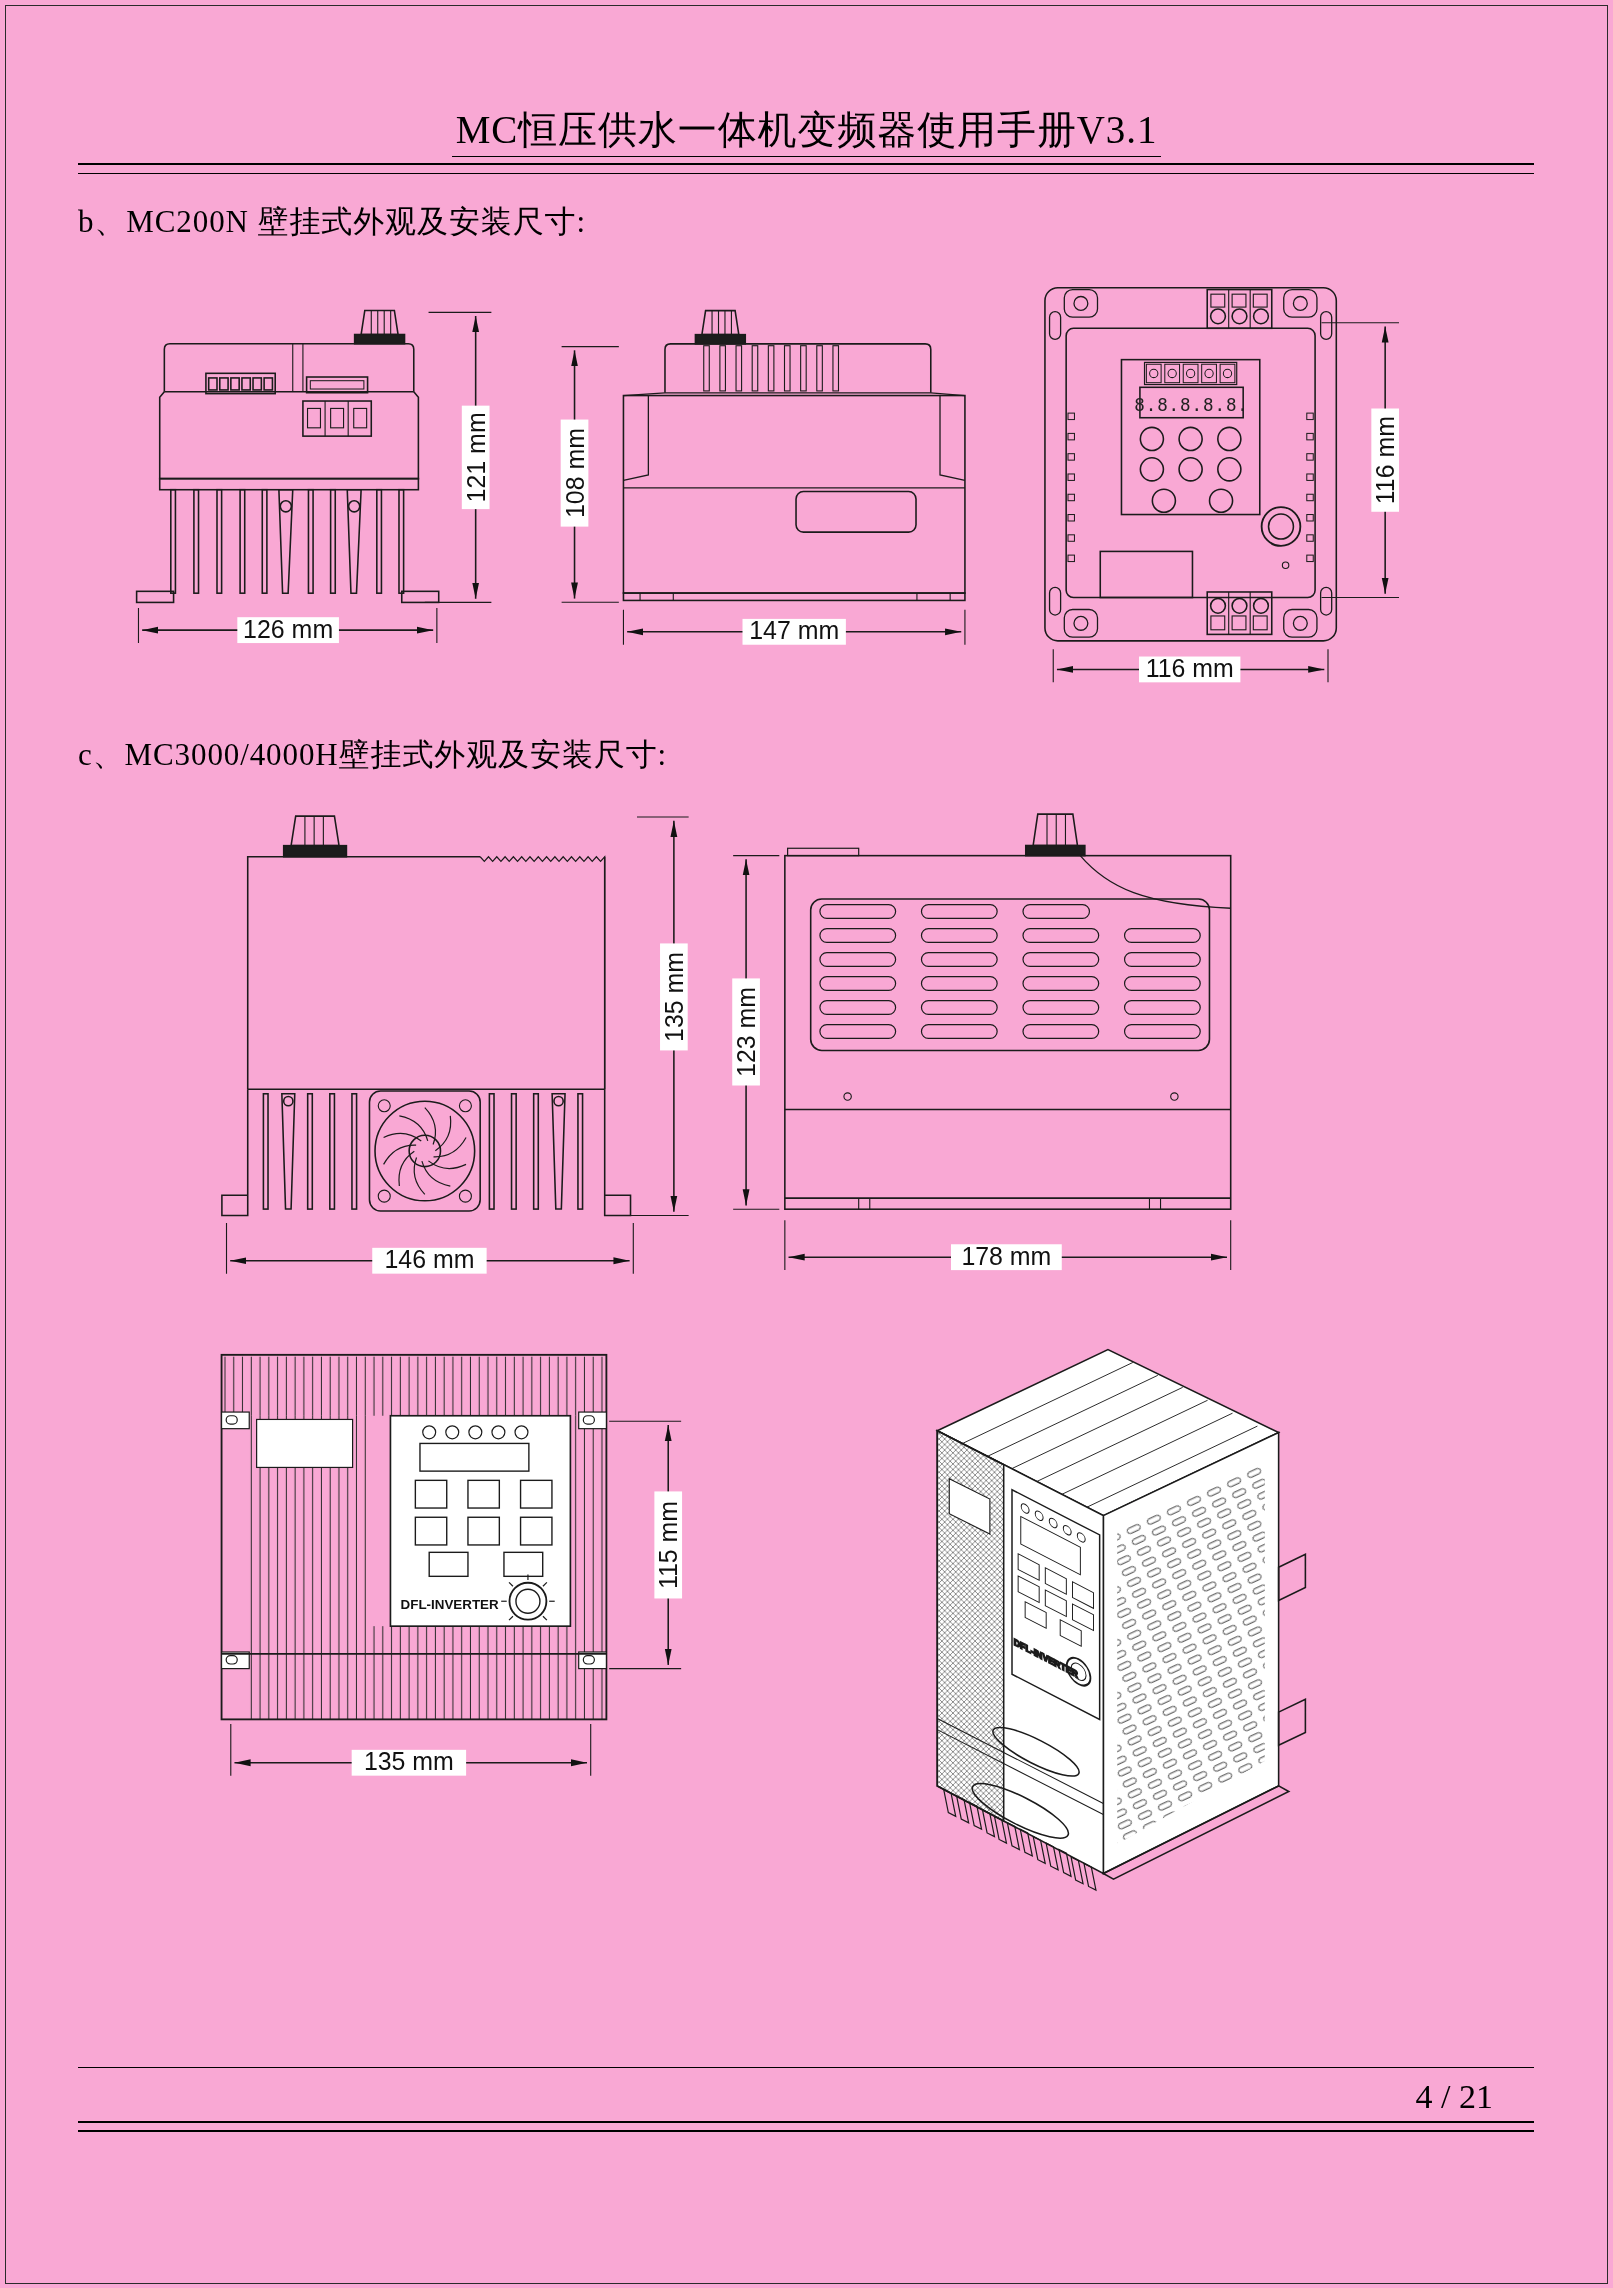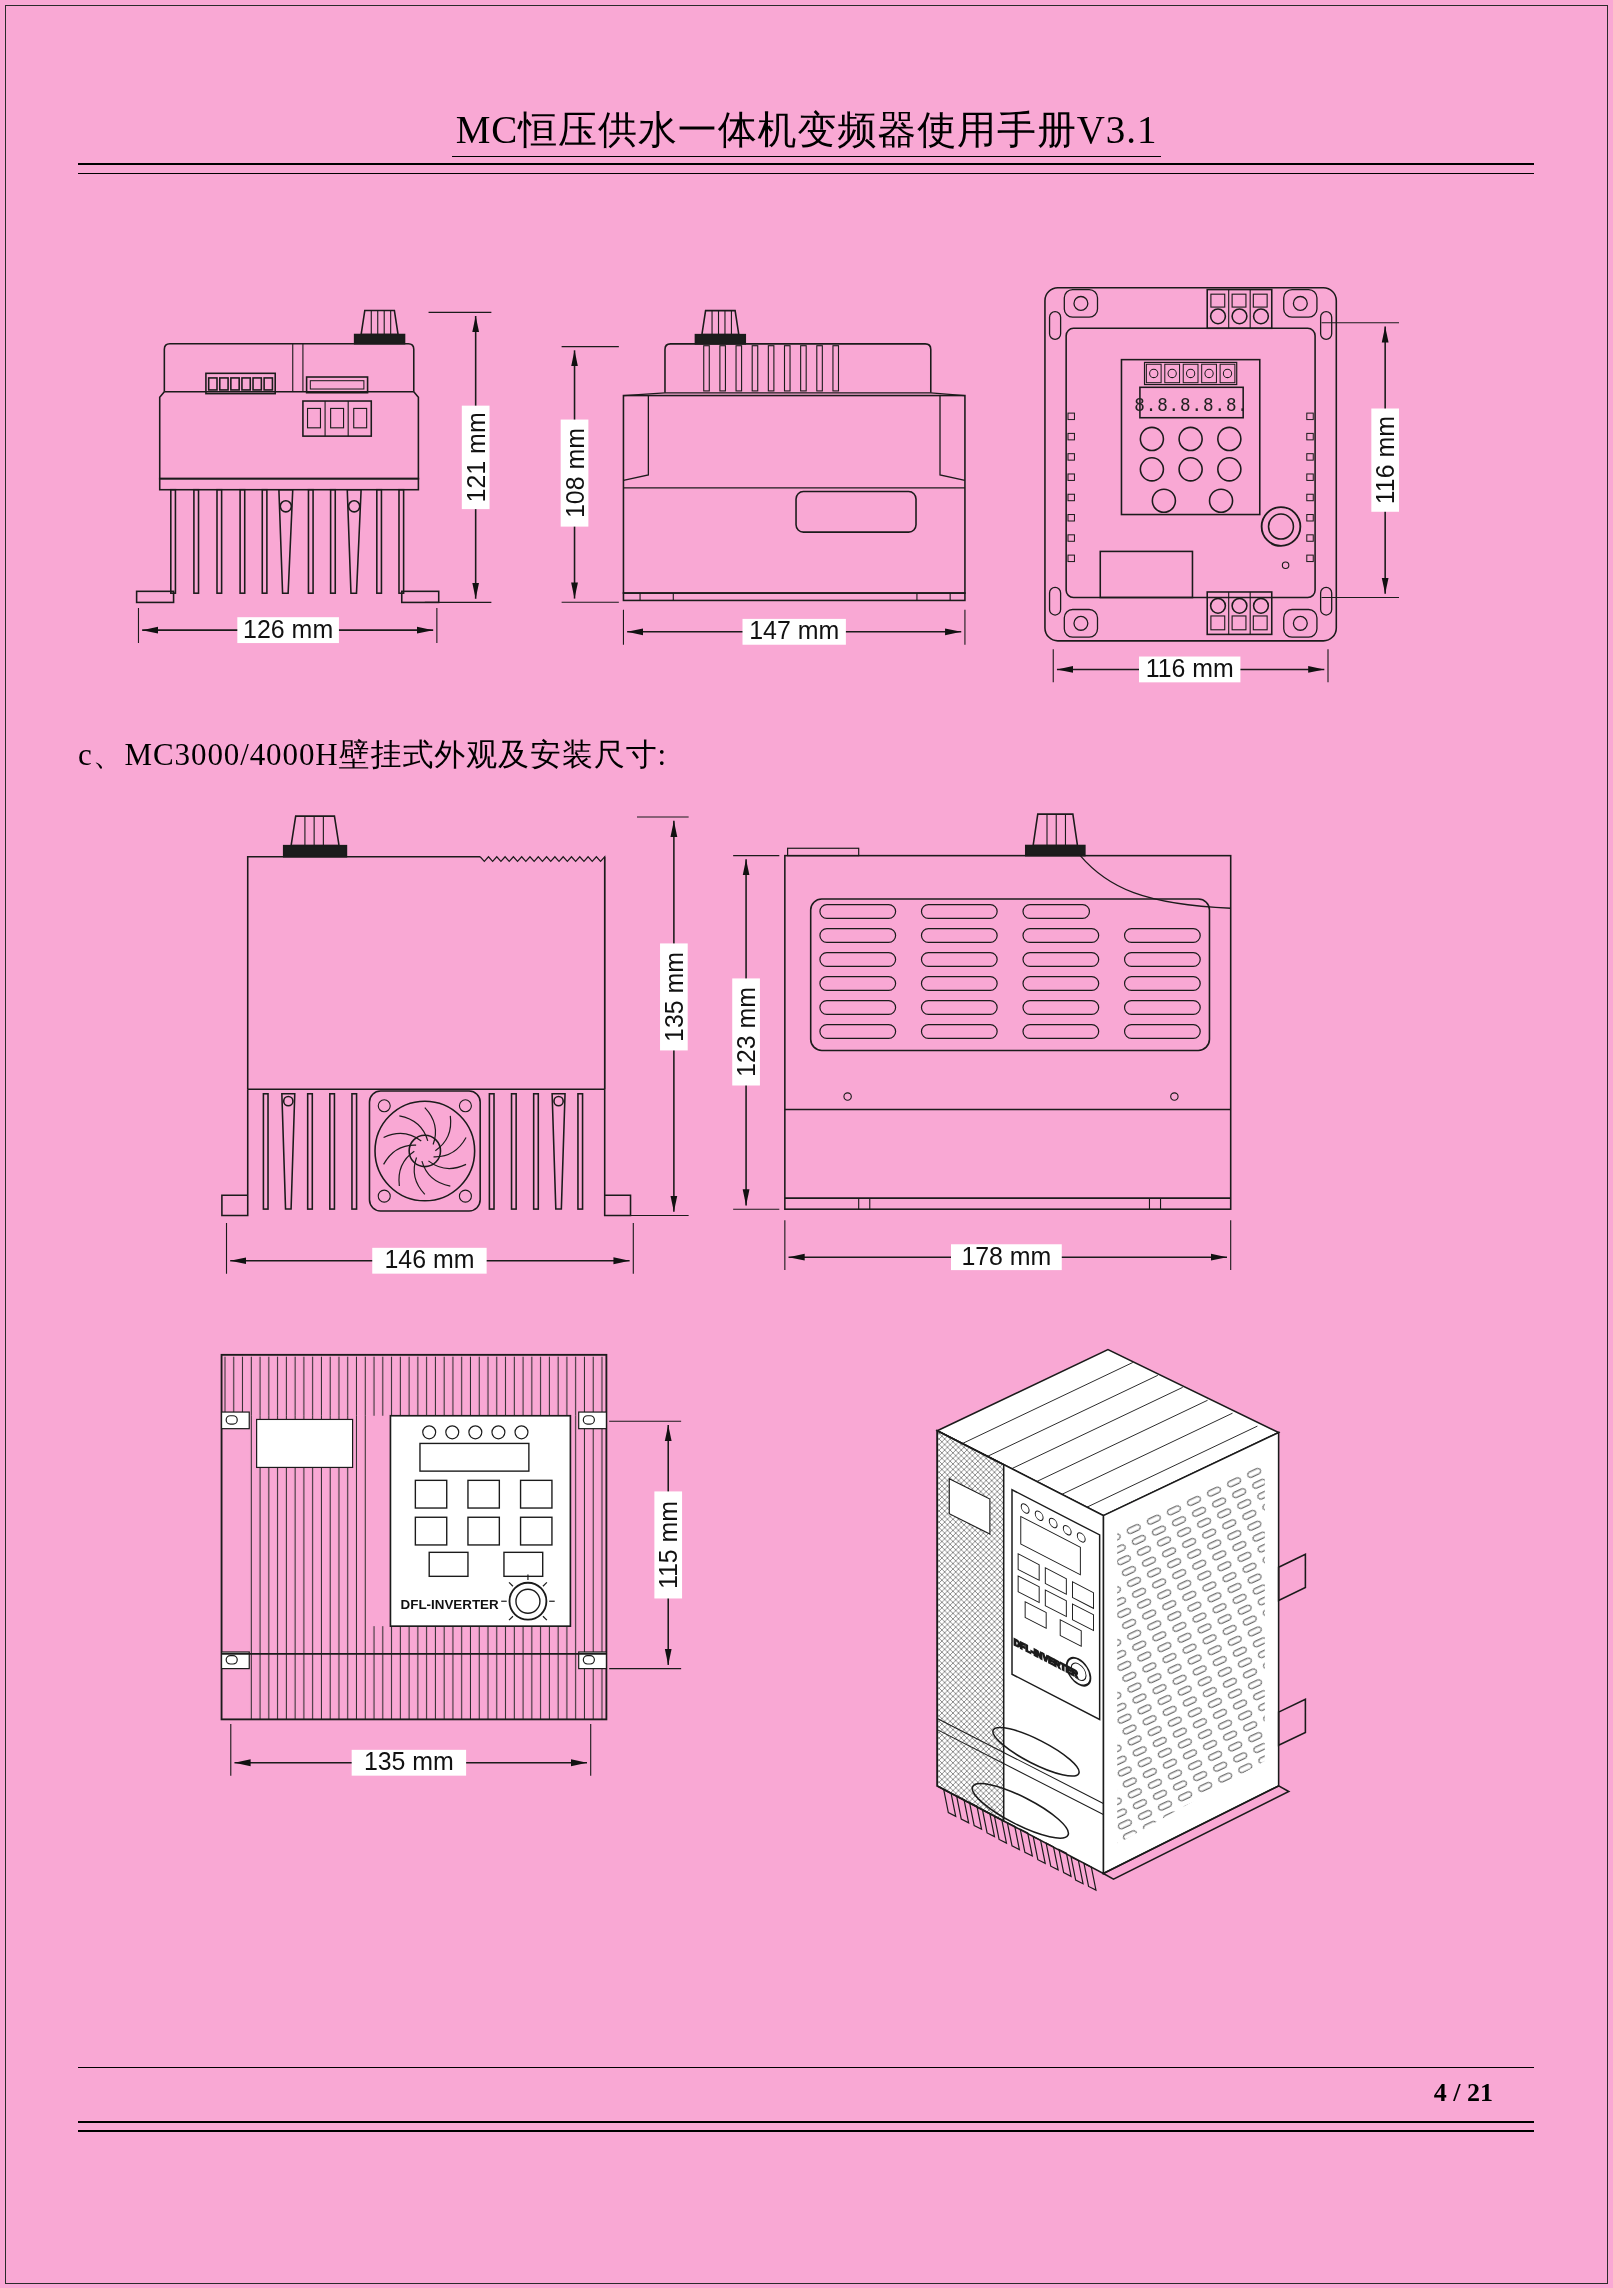--- a/index.html
+++ b/index.html
@@ -12,33 +12,34 @@
   .hrule{position:absolute;left:78px;width:1456px;top:163px;height:8.3px;
          border-top:2.8px solid #000;border-bottom:1.8px solid #000;}
   .sec{position:absolute;left:78px;font-size:31px;letter-spacing:0.9px;white-space:nowrap;}
   .d{position:absolute;overflow:visible;}
   .dimtext{font-family:"Liberation Sans","DejaVu Sans",sans-serif;font-size:27px;fill:#111;}
   .seg{font-family:"DejaVu Sans Mono",monospace;font-size:19px;fill:#222;letter-spacing:1px;}
   .brand{font-family:"Liberation Sans","DejaVu Sans",sans-serif;font-weight:bold;font-size:14.5px;fill:#111;}
   .brandiso{font-family:"Liberation Sans","DejaVu Sans",sans-serif;font-weight:bold;font-size:10px;fill:#111;}
   .frule1{position:absolute;left:78px;width:1456px;top:2067px;border-top:1.8px solid #000;}
   .ftext{position:absolute;left:0;width:100%;top:2078px;text-align:center;font-size:27px;}
-  .fpage{position:absolute;top:2078px;right:120px;font-size:26px;font-weight:bold;}
+  .fpage{position:absolute;top:2078px;right:120px;font-size:34px;font-weight:normal;}
   .frule2{position:absolute;left:78px;width:1456px;top:2121px;height:6.5px;
           border-top:2.8px solid #000;border-bottom:2.8px solid #000;}
 </style>
 </head>
 <body>
 
 <div class="page">
   <div class="pborder"></div>
 
   <div class="title"><span>MC恒压供水一体机变频器使用手册V3.1</span></div>
   <div class="hrule"></div>
 
+  <div class="sec" style="top:201px">b、MC200N 壁挂式外观及安装尺寸:</div>
 
   <svg class="d" style="left:120px;top:268px" width="388" height="388" viewBox="0 0 420 420">
     <defs>
         <marker id="a1" markerWidth="18" markerHeight="9" refX="17.5" refY="4.5" orient="auto-start-reverse" markerUnits="userSpaceOnUse">
           <path d="M17.5,4.5 L0,0.8 L0,8.2 Z" fill="#111"></path>
         </marker>
       </defs>
     <g stroke="#1b1b1b" stroke-width="1.7" fill="none">
       <g>
         <path d="M265,46 h32 l4,26 h-40 z"></path>

